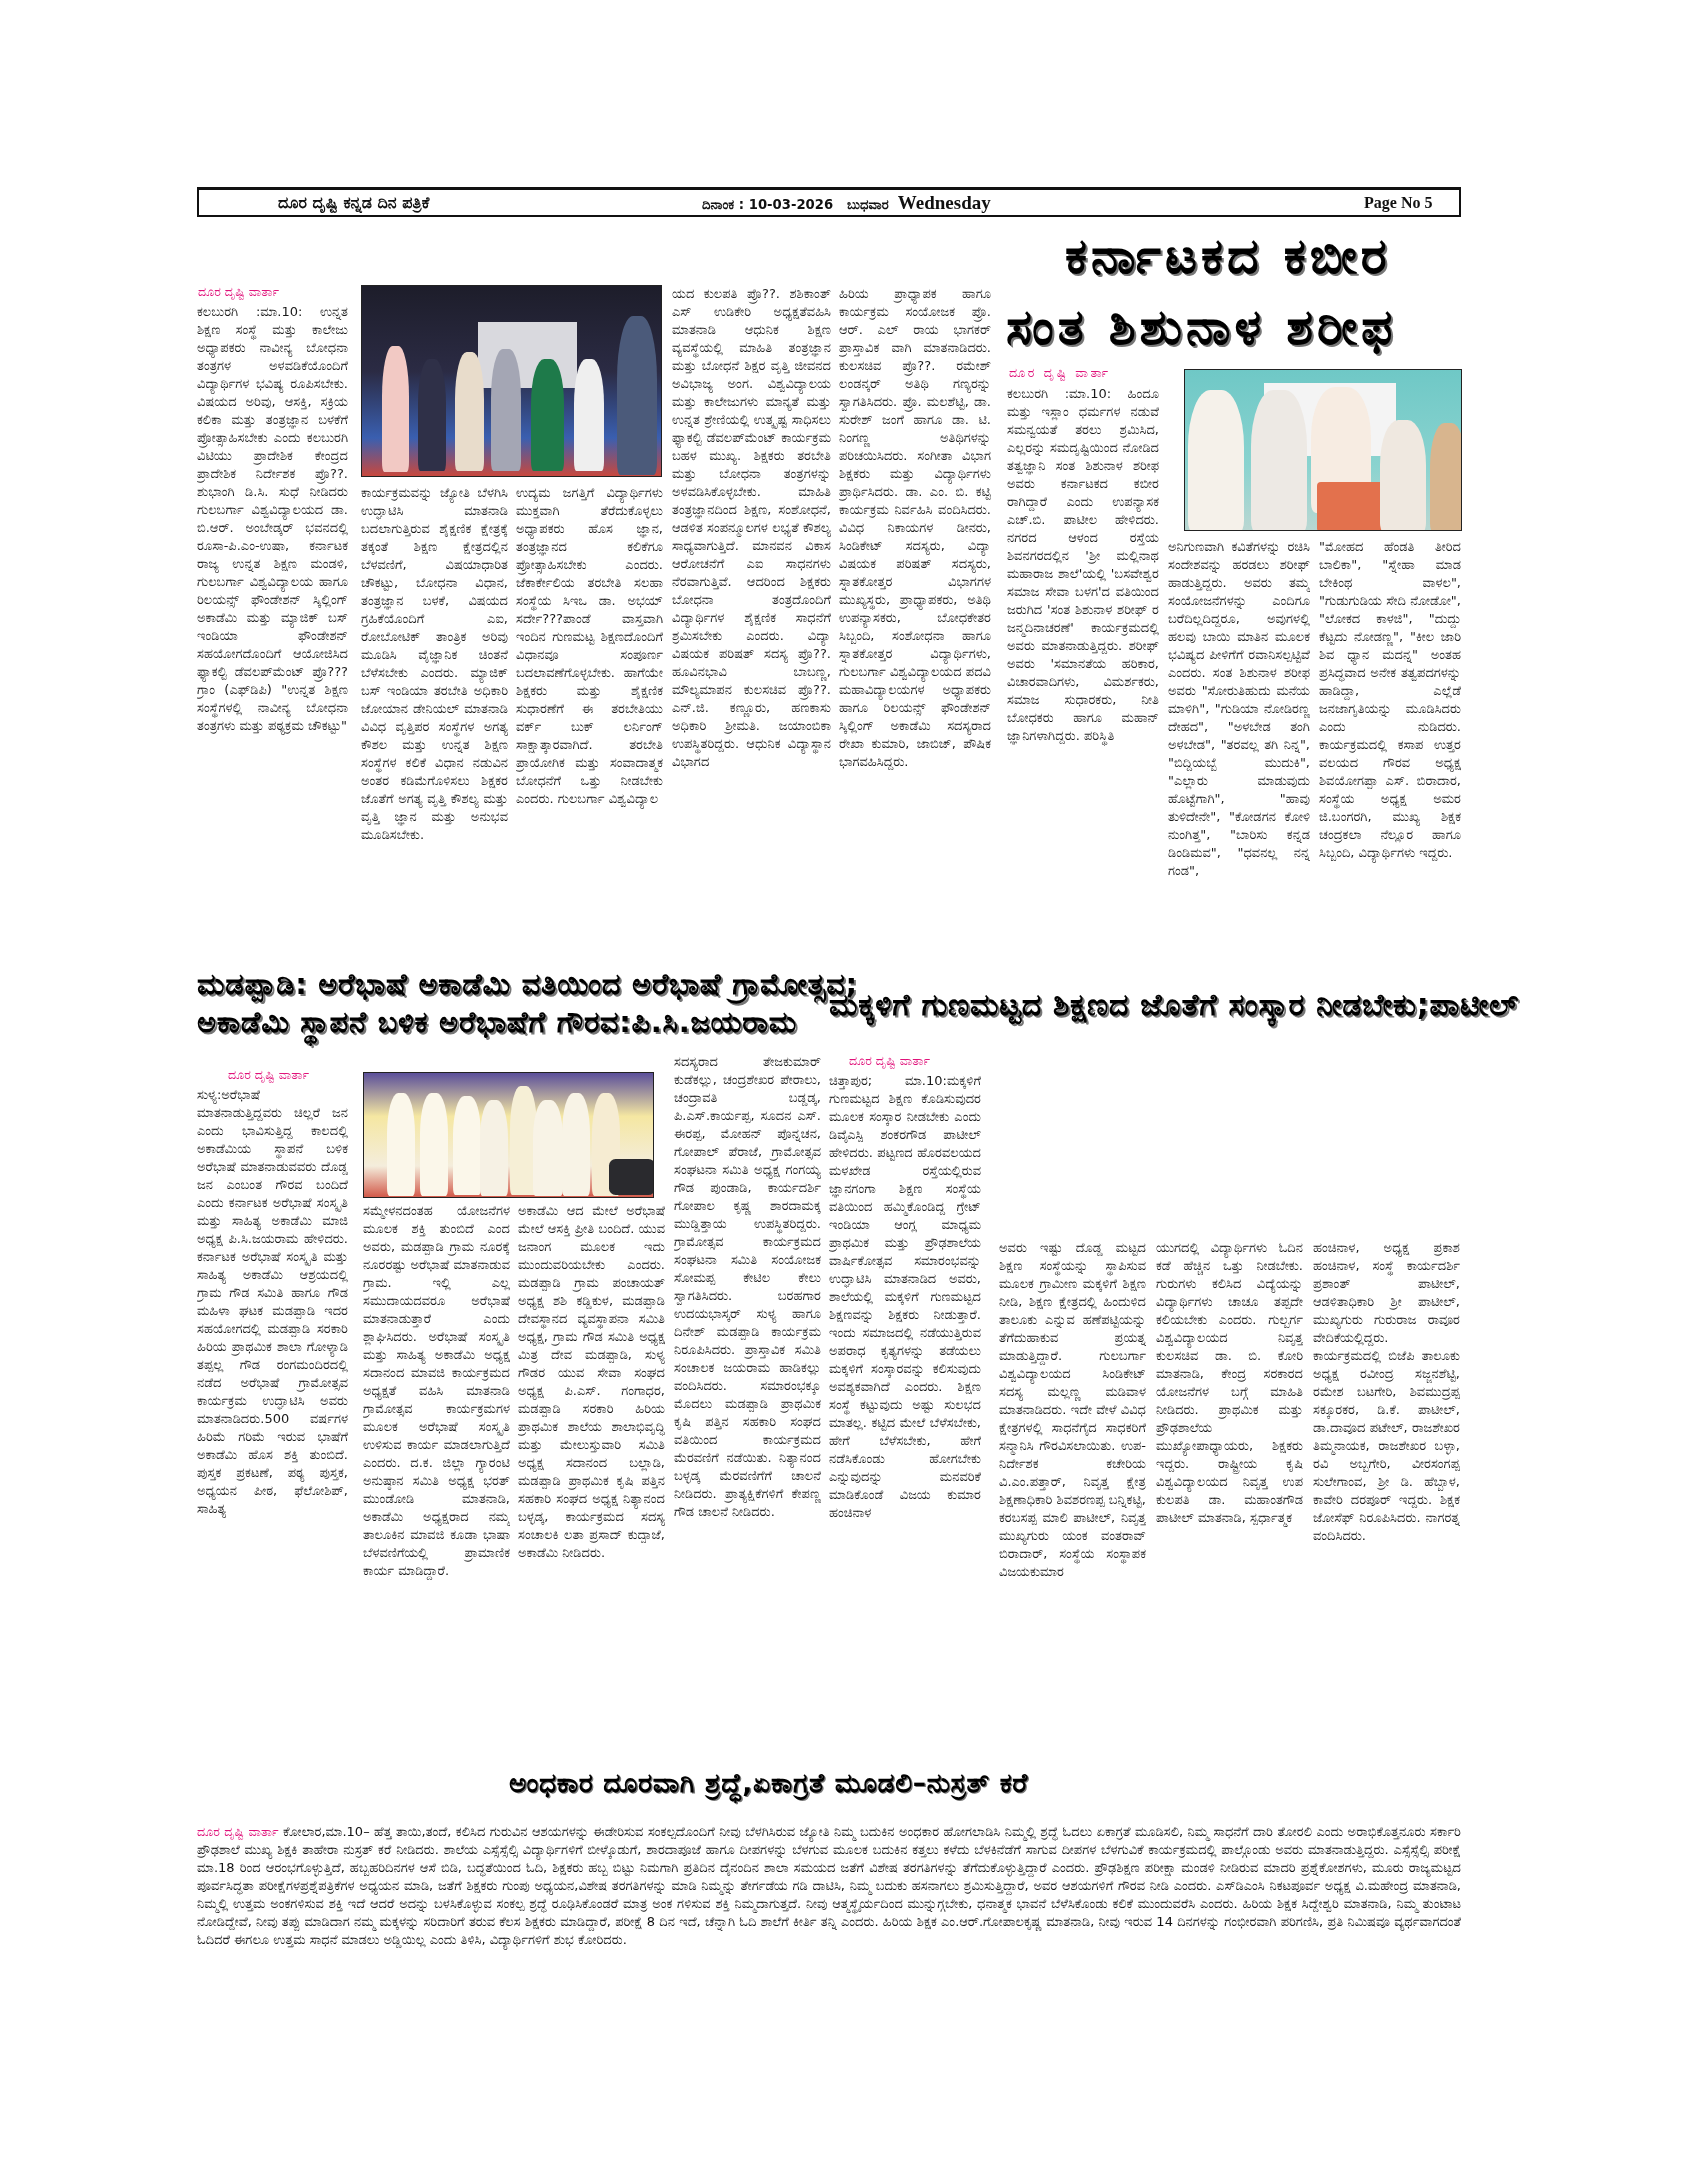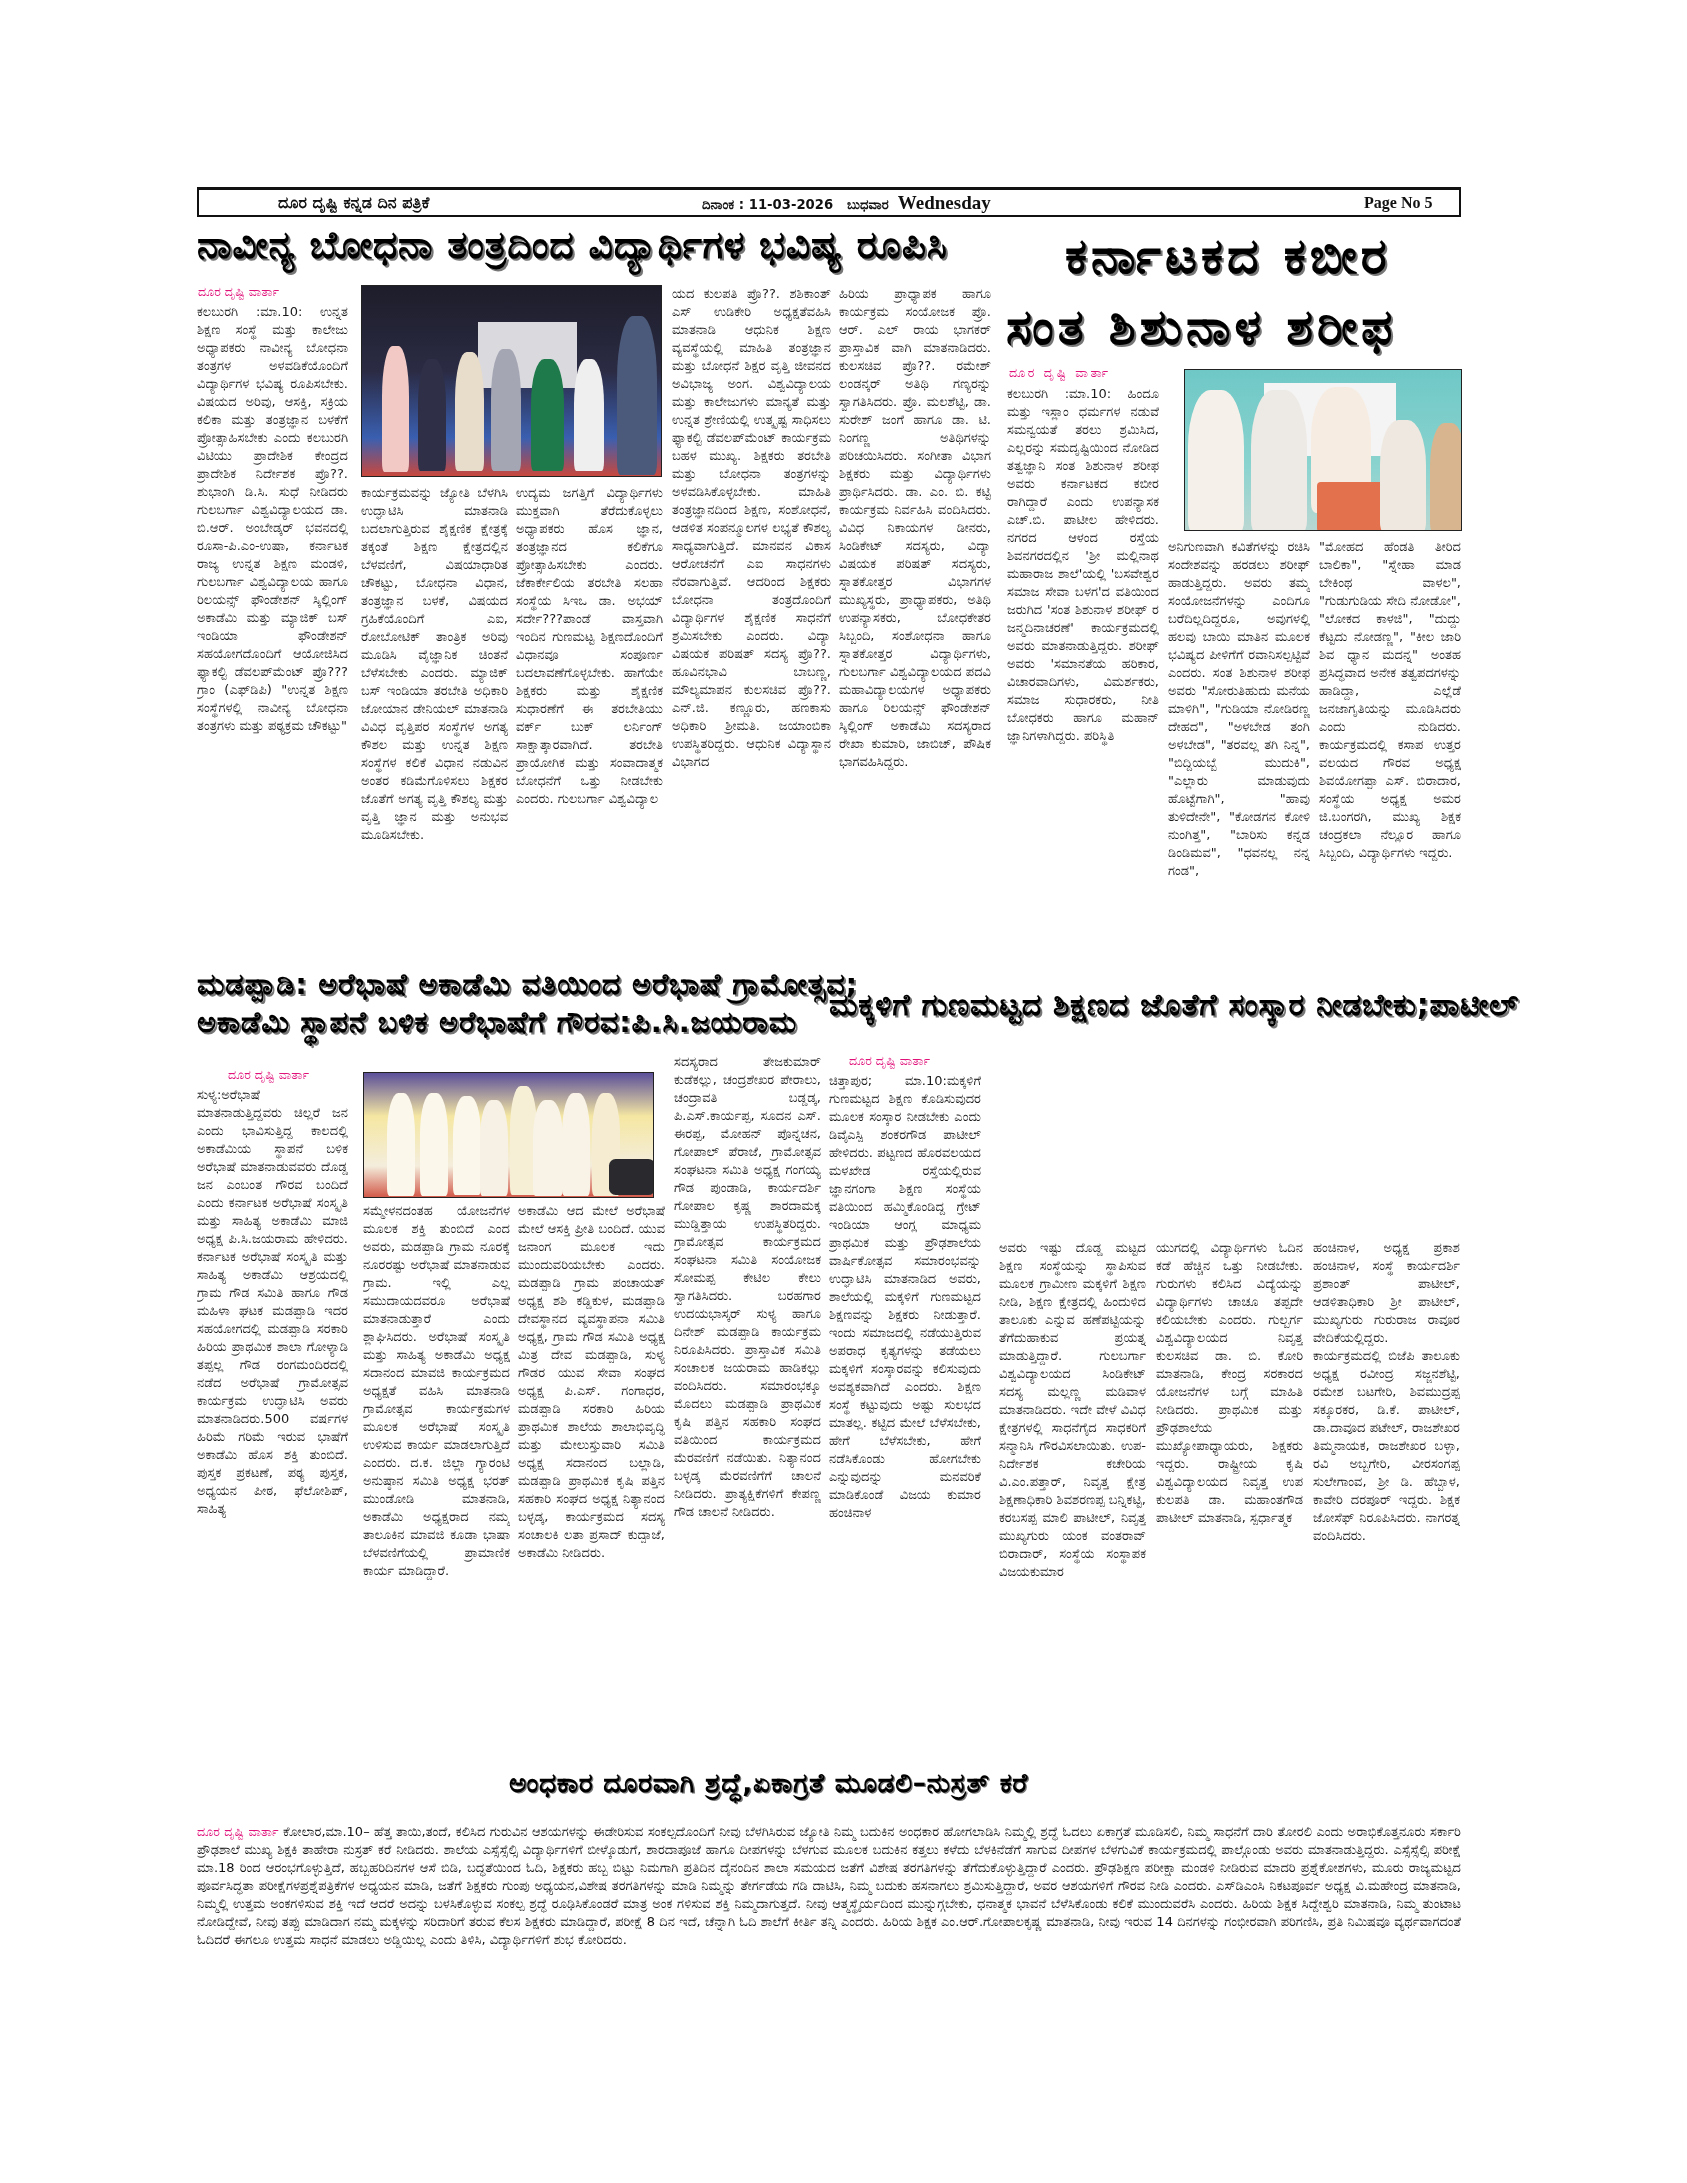--- a/index.html
+++ b/index.html
@@ -27,28 +27,27 @@
                  line-height:18px; text-align:justify; font-family:"DejaVu Sans", sans-serif; }
 </style>
 </head>
 <body>
 
 <div class="page">
 
   <div class="masthead">
     <span class="paper-name">ದೂರ ದೃಷ್ಟಿ ಕನ್ನಡ ದಿನ ಪತ್ರಿಕೆ</span>
     <span class="date-line">
-      <span>ದಿನಾಂಕ : 11-03-2026</span>&nbsp;&nbsp;
+      <span>ದಿನಾಂಕ : 10-03-2026</span>&nbsp;&nbsp;
       <span>ಬುಧವಾರ</span>&nbsp;
       <span style="font-family:'Liberation Serif',serif;font-size:19px;">Wednesday</span>
     </span>
     <span class="page-no">Page No  5</span>
   </div>
 
-  <div class="headline" style="left:197px; top:226px; font-size:38px;">ನಾವೀನ್ಯ ಬೋಧನಾ ತಂತ್ರದಿಂದ ವಿದ್ಯಾರ್ಥಿಗಳ ಭವಿಷ್ಯ ರೂಪಿಸಿ</div>
   <div class="byline" style="position:absolute; left:198px; top:284px;">ದೂರ ದೃಷ್ಟಿ ವಾರ್ತಾ</div>
   <div class="col" style="left:197px; top:303px; width:151px; height:650px;">ಕಲಬುರಗಿ :ಮಾ.10: ಉನ್ನತ ಶಿಕ್ಷಣ ಸಂಸ್ಥೆ ಮತ್ತು ಕಾಲೇಜು ಅಧ್ಯಾಪಕರು ನಾವೀನ್ಯ ಬೋಧನಾ ತಂತ್ರಗಳ ಅಳವಡಿಕೆಯೊಂದಿಗೆ ವಿದ್ಯಾರ್ಥಿಗಳ ಭವಿಷ್ಯ ರೂಪಿಸಬೇಕು. ವಿಷಯದ ಅರಿವು, ಆಸಕ್ತಿ, ಸಕ್ರಿಯ ಕಲಿಕಾ ಮತ್ತು ತಂತ್ರಜ್ಞಾನ ಬಳಕೆಗೆ ಪ್ರೋತ್ಸಾಹಿಸಬೇಕು ಎಂದು ಕಲಬುರಗಿ ವಿಟಿಯು ಪ್ರಾದೇಶಿಕ ಕೇಂದ್ರದ ಪ್ರಾದೇಶಿಕ ನಿರ್ದೇಶಕ ಪ್ರೊ??. ಶುಭಾಂಗಿ ಡಿ.ಸಿ. ಸುಧೆ ನೀಡಿದರು ಗುಲಬರ್ಗಾ ವಿಶ್ವವಿದ್ಯಾಲಯದ ಡಾ. ಬಿ.ಆರ್. ಅಂಬೇಡ್ಕರ್ ಭವನದಲ್ಲಿ ರೂಸಾ-ಪಿ.ಎಂ-ಉಷಾ, ಕರ್ನಾಟಕ ರಾಜ್ಯ ಉನ್ನತ ಶಿಕ್ಷಣ ಮಂಡಳಿ, ಗುಲಬರ್ಗಾ ವಿಶ್ವವಿದ್ಯಾಲಯ ಹಾಗೂ ರಿಲಯನ್ಸ್ ಫೌಂಡೇಶನ್ ಸ್ಕಿಲ್ಲಿಂಗ್ ಅಕಾಡೆಮಿ ಮತ್ತು ಮ್ಯಾಜಿಕ್ ಬಸ್ ಇಂಡಿಯಾ ಫೌಂಡೇಶನ್ ಸಹಯೋಗದೊಂದಿಗೆ ಆಯೋಜಿಸಿದ ಫ್ಯಾಕಲ್ಟಿ ಡೆವಲಪ್‌ಮೆಂಟ್ ಪ್ರೊ???ಗ್ರಾಂ (ಎಫ್‌ಡಿಪಿ) "ಉನ್ನತ ಶಿಕ್ಷಣ ಸಂಸ್ಥೆಗಳಲ್ಲಿ ನಾವೀನ್ಯ ಬೋಧನಾ ತಂತ್ರಗಳು ಮತ್ತು ಪಠ್ಯಕ್ರಮ ಚೌಕಟ್ಟು"</div>
 
   <div class="photo" style="left:361px; top:285px; width:301px; height:192px; background:linear-gradient(180deg,#1d1d2a 0%,#2b2b44 45%,#3a5fb0 80%,#c8483e 100%);">
     <div style="position:absolute;left:116px;top:36px;width:99px;height:66px;background:#d9d9de;"></div>
     <div class="figure" style="left:20px;top:60px;width:26.5px;height:126px;background:#f2c9c4;"></div>
     <div class="figure" style="left:56px;top:73px;width:28px;height:112px;background:#2f3048;"></div>
     <div class="figure" style="left:93px;top:66px;width:29px;height:119px;background:#e8dccb;"></div>
     <div class="figure" style="left:129px;top:63px;width:30px;height:122px;background:#a4a6b4;"></div>
     <div class="figure" style="left:169px;top:73px;width:33px;height:112px;background:#1e7a4a;"></div>

